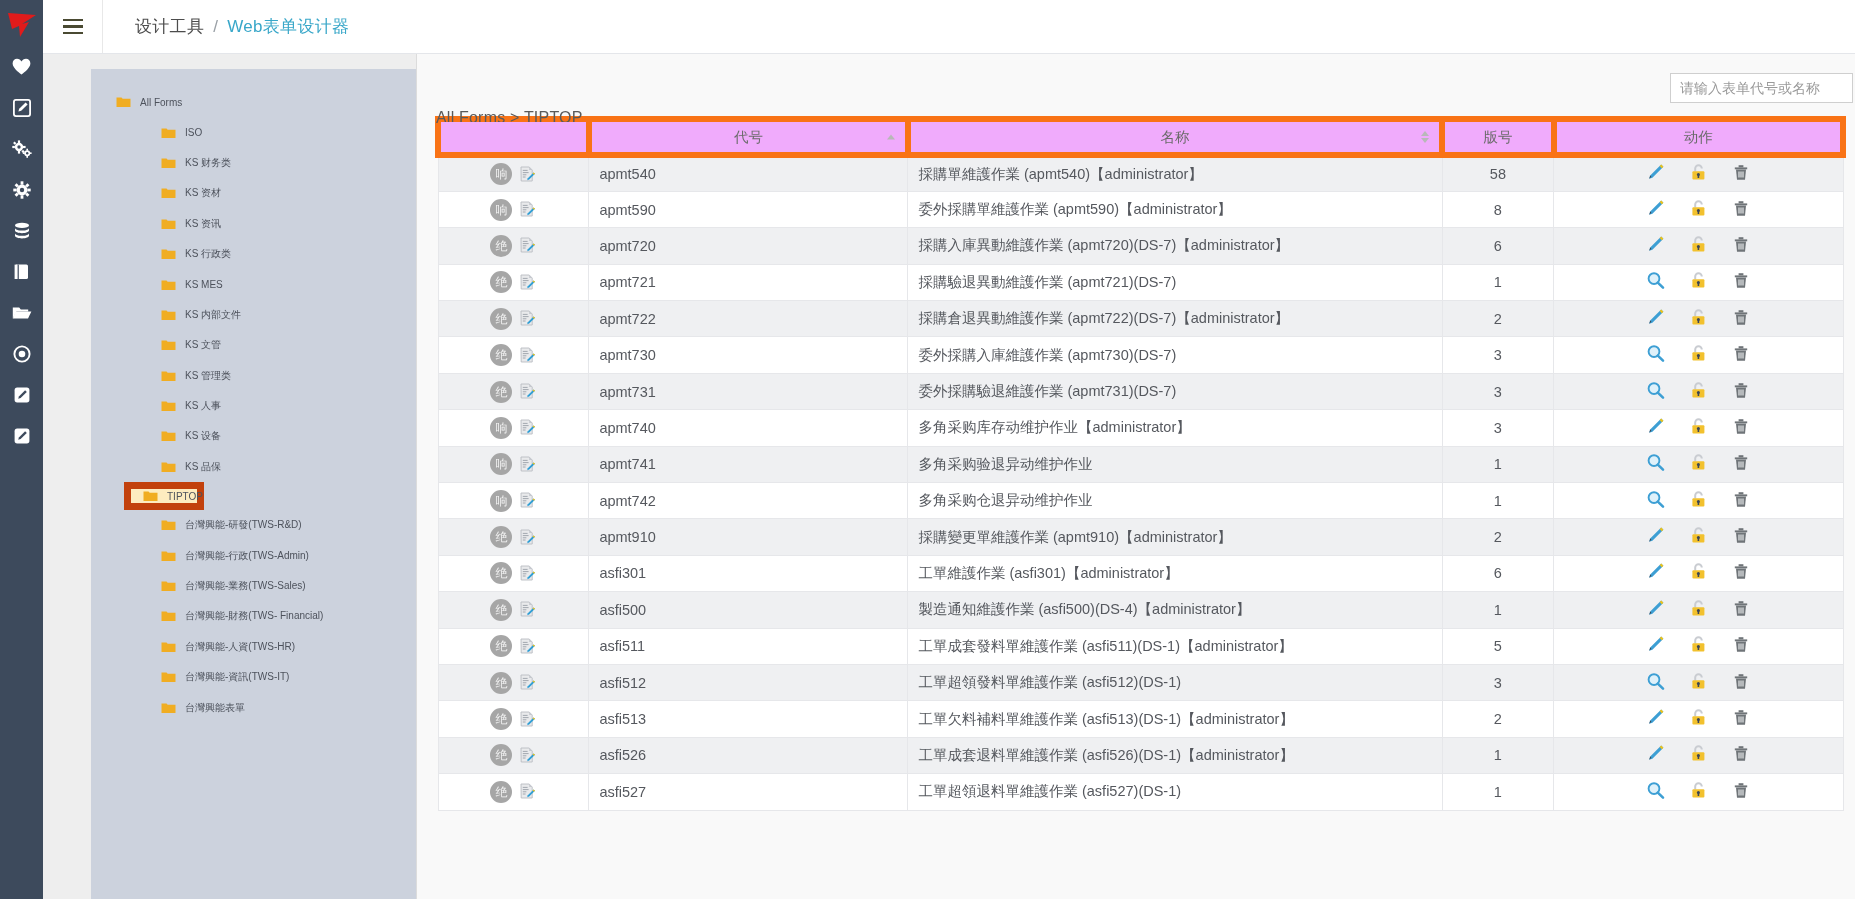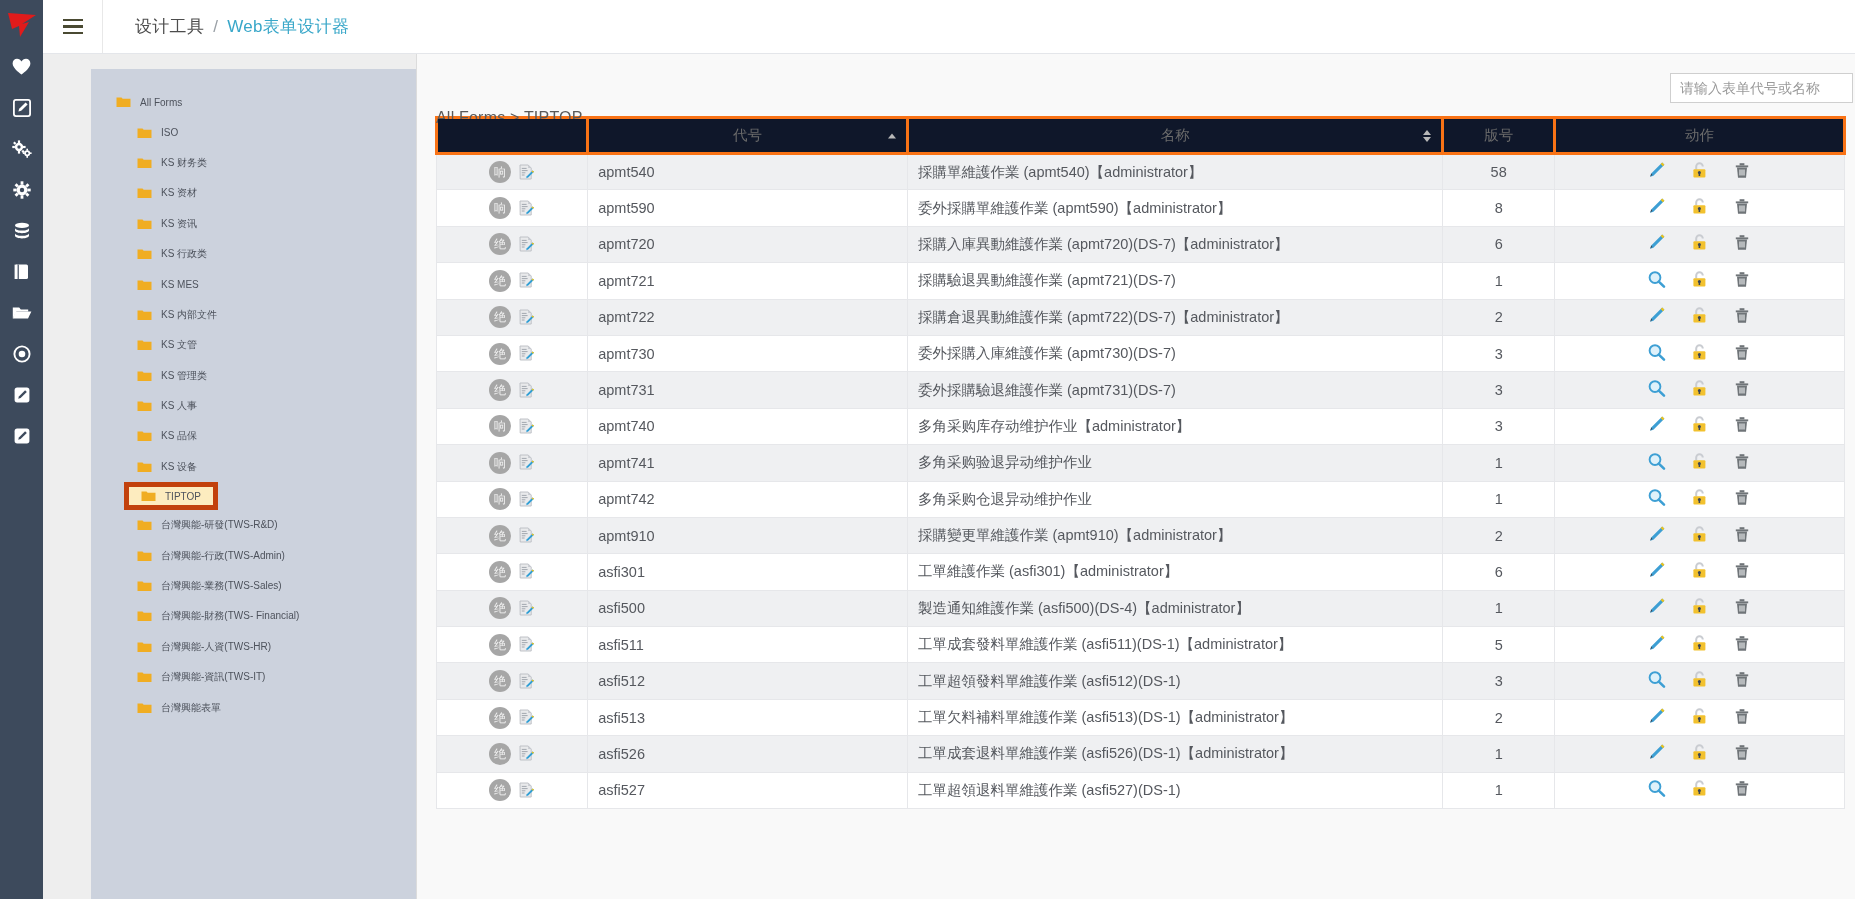--- a/index.html
+++ b/index.html
@@ -77,30 +77,30 @@
   }
   .tree-item {
     display: flex; align-items: center;
     height: 30.4px;
     font-size: 10px;
     color: #4d525c;
     cursor: pointer;
     white-space: nowrap;
   }
   .tree-item.lvl0 { padding-left: 25px; }
-  .tree-item.lvl1 { padding-left: 46px; }
+  .tree-item.lvl1 { padding-left: 70px; }
   .tree-item .fi { margin-right: 9px; flex: 0 0 auto; display: block; }
   .tree-item.selected {
     background: #fdecbf;
-    border: 5px solid #c2410c;
+    border: 7px solid #c2410c;
     color: #4d525c;
     height: 28px;
     margin-left: 33px;
     padding-left: 12px;
-    width: 94px;
+    width: 80px;
   }
 
   
   .content-pane {
     flex: 1; min-width: 0;
     background: #f9f9f9;
     border-left: 1px solid #dcdcdc;
     display: flex; flex-direction: column;
     position: relative;
     overflow: hidden;
@@ -125,22 +125,22 @@
     padding: 0 9px;
     font-family: "Liberation Sans", "DejaVu Sans", sans-serif;
     outline: none;
   }
   .search-input::placeholder { color: #9a9a9a; }
 
   
   .table-scroll { flex: 1; overflow: hidden; padding-left: 18px; }
   table.forms { border-collapse: collapse; width: 1411px; table-layout: fixed; }
   table.forms th {
-    background: #0f172a;
-    border: 3px solid #f97316;
+    background: #f0abfc;
+    border: 6px solid #f97316;
     height: 36px;
     font-size: 14.5px;
     font-weight: normal;
     color: #6b6b6b;
     position: relative;
   }
   table.forms td {
     border: 1px solid #e6e7ea;
     height: 36.4px;
     font-size: 14.5px;
@@ -369,27 +369,27 @@
             <div class="tree-item lvl1">
               <svg class="fi" width="15" height="12" viewBox="0 0 15 12">
                 <path d="M0.5 1.4 h5 l1.2 1.4 h7.8 v8.2 h-14 Z" fill="#f0ad22"></path>
               </svg>
               <span>KS 人事</span>
             </div>
             <div class="tree-item lvl1">
               <svg class="fi" width="15" height="12" viewBox="0 0 15 12">
                 <path d="M0.5 1.4 h5 l1.2 1.4 h7.8 v8.2 h-14 Z" fill="#f0ad22"></path>
               </svg>
+              <span>KS 设备</span>
+            </div>
+            <div class="tree-item lvl1">
+              <svg class="fi" width="15" height="12" viewBox="0 0 15 12">
+                <path d="M0.5 1.4 h5 l1.2 1.4 h7.8 v8.2 h-14 Z" fill="#f0ad22"></path>
+              </svg>
               <span>KS 品保</span>
-            </div>
-            <div class="tree-item lvl1">
-              <svg class="fi" width="15" height="12" viewBox="0 0 15 12">
-                <path d="M0.5 1.4 h5 l1.2 1.4 h7.8 v8.2 h-14 Z" fill="#f0ad22"></path>
-              </svg>
-              <span>KS 设备</span>
             </div>
             <div class="tree-item lvl1 selected">
               <svg class="fi" width="15" height="12" viewBox="0 0 15 12">
                 <path d="M0.5 1.4 h5 l1.2 1.4 h7.8 v8.2 h-14 Z" fill="#f0ad22"></path>
               </svg>
               <span>TIPTOP</span>
             </div>
             <div class="tree-item lvl1">
               <svg class="fi" width="15" height="12" viewBox="0 0 15 12">
                 <path d="M0.5 1.4 h5 l1.2 1.4 h7.8 v8.2 h-14 Z" fill="#f0ad22"></path>

